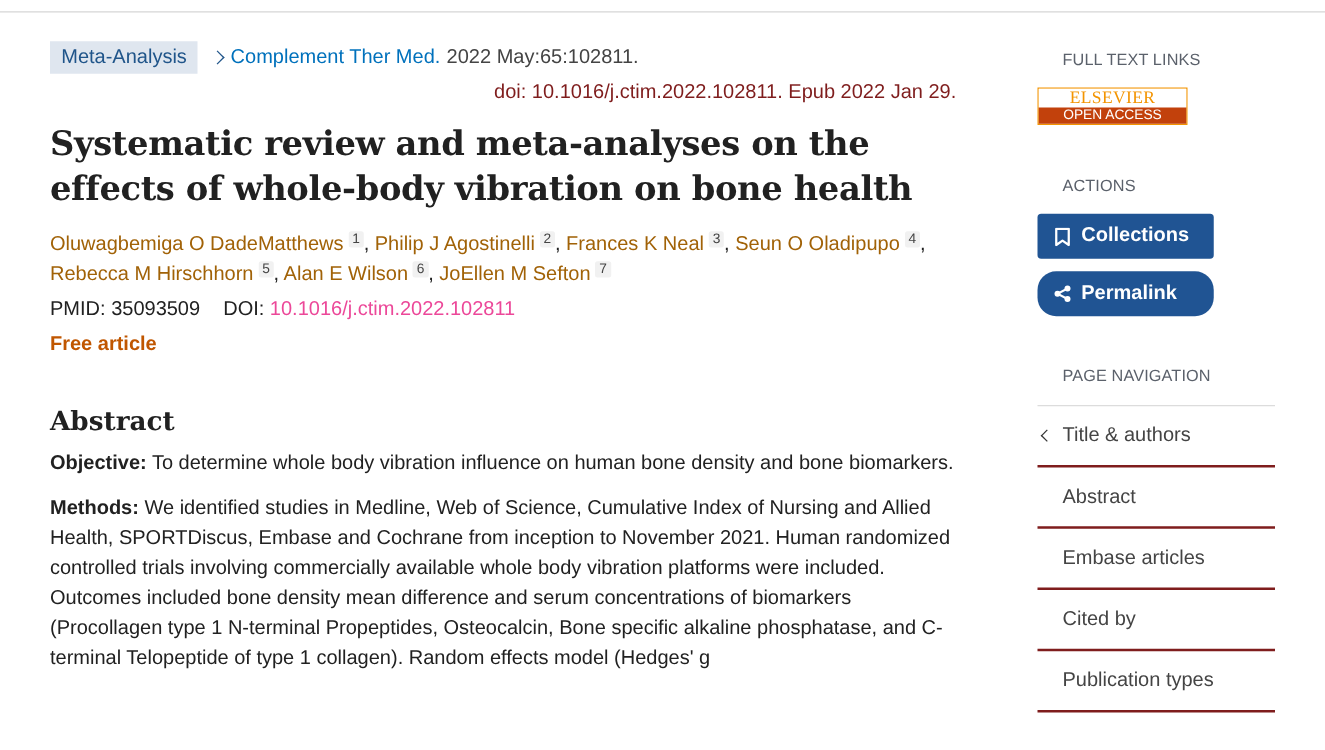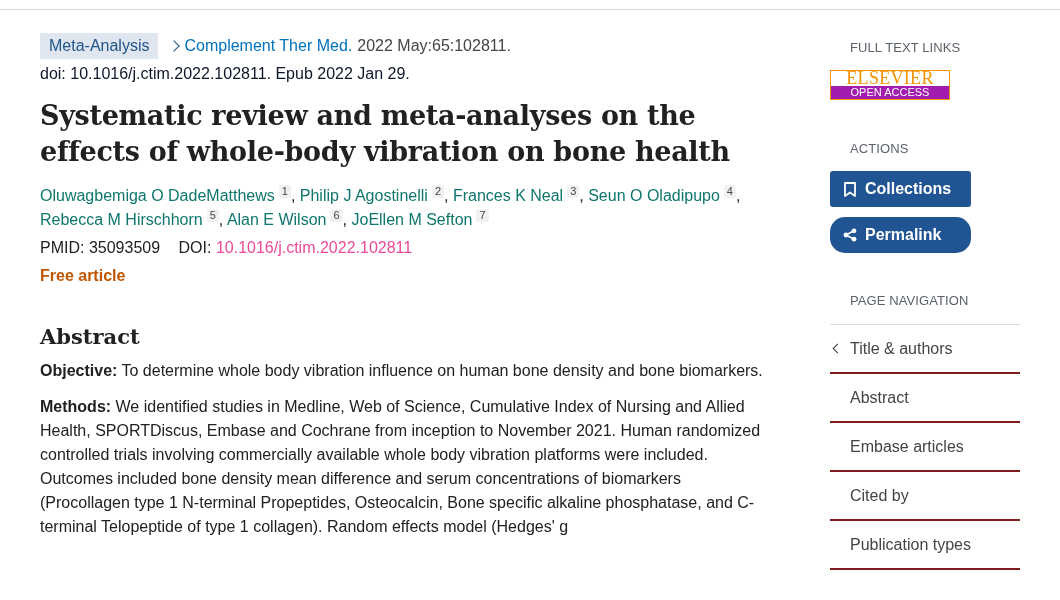--- a/index.html
+++ b/index.html
@@ -8,26 +8,26 @@
 
   .top-rule { position: absolute; left: 0; top: 9px; width: 1060px; height: 1px; background: #d6d6d6; }
 
   .main { position: absolute; left: 40px; top: 33px; width: 725px; }
 
   .cit-line1 { display: flex; align-items: center; font-size: 16px; height: 26px; }
   .pub-type { background: #dfe6ef; color: #20558a; padding: 0 9px; height: 26px; line-height: 26px; display: inline-block; }
   .journal-chevron { margin-left: 12px; margin-right: 6px; width: 8px; height: 8px; border-right: 1.6px solid #20558a; border-top: 1.6px solid #20558a; transform: rotate(45deg); display: inline-block; }
   .journal-link { color: #0071bc; text-decoration: none; }
   .cit-rest { color: #444; margin-left: 5px; }
-  .cit-line2 { font-size: 16px; color: #0f172a; margin-top: 3px; line-height: 24px; }
+  .cit-line2 { font-size: 16px; color: #7f1d1d; margin-top: 3px; line-height: 24px; text-align: right; }
 
   .title { font-family: "DejaVu Serif", "Liberation Serif", serif; font-weight: bold; font-size: 27px; line-height: 36px; color: #212121; margin-top: 12px; letter-spacing: -0.3px; }
 
   .authors { margin-top: 14px; font-size: 16px; line-height: 24px; color: #212121; }
-  .author { color: #0f766e; text-decoration: none; }
+  .author { color: #a16207; text-decoration: none; }
   .aff-num { display: inline-block; background: #f1f1f1; color: #444; font-size: 11px; line-height: 13px; padding: 0 3px; vertical-align: 6px; margin-left: 4px; border-radius: 2px; }
 
   .affiliations { margin-top: 10px; font-size: 16px; line-height: 24px; display: flex; align-items: center; }
   .expand-btn { margin-left: 10px; color: #444; display: inline-flex; align-items: center; cursor: pointer; }
   .plus-icon { font-size: 18px; margin-right: 6px; color: #444; }
 
   .ids { font-size: 16px; line-height: 24px; margin-top: 4px; color: #212121; }
   .ids .doi-label { margin-left: 14px; }
   .doi-link { color: #ec4899; text-decoration: none; }
 
@@ -35,22 +35,22 @@
 
   .abstract-h { font-family: "DejaVu Serif", "Liberation Serif", serif; font-weight: bold; font-size: 21px; margin-top: 35px; line-height: 28px; color: #212121; }
   .abs-p { font-size: 16px; line-height: 24px; margin-top: 8px; color: #212121; }
   .abs-p b { font-weight: bold; }
   .abs-p + .abs-p { margin-top: 12px; }
 
   
   .side { position: absolute; left: 830px; top: 40px; width: 190px; }
   .side-h { font-size: 13px; color: #5b616b; letter-spacing: 0.1px; line-height: 16px; margin-left: 20px; }
   .elsevier { margin-top: 14px; width: 120px; height: 30px; border: 1px solid #f39400; display: flex; flex-direction: column; }
-  .els-top { height: 15px; line-height: 15px; text-align: center; font-family: "Liberation Serif", serif; font-size: 18px; color: #f39400; background: #fff; letter-spacing: 0.3px; }
-  .els-bot { flex: 1; background: #a21caf; color: #fff; font-size: 11px; line-height: 13px; text-align: center; }
+  .els-top { height: 15px; line-height: 15px; text-align: center; font-family: "Liberation Serif", serif; font-size: 14px; color: #f39400; background: #fff; letter-spacing: 0.3px; }
+  .els-bot { flex: 1; background: #c2410c; color: #fff; font-size: 11px; line-height: 13px; text-align: center; }
 
   .actions-h { margin-top: 41px; }
   .act-btn { margin-top: 14px; width: 141px; height: 36px; background: #205493; color: #fff; border-radius: 3px; display: flex; align-items: center; font-weight: bold; font-size: 16px; cursor: pointer; }
   .act-btn + .act-btn { margin-top: 10px; border-radius: 15px; }
   .act-icon { width: 16px; margin-left: 12px; display: inline-flex; justify-content: center; align-items: center; }
   .act-label { margin-left: 7px; }
   .cite .act-label { margin-left: 27px; }
 
   .nav-h { margin-top: 40px; }
   .nav-list { margin-top: 15px; border-top: 1px solid #dcdcdc; }

